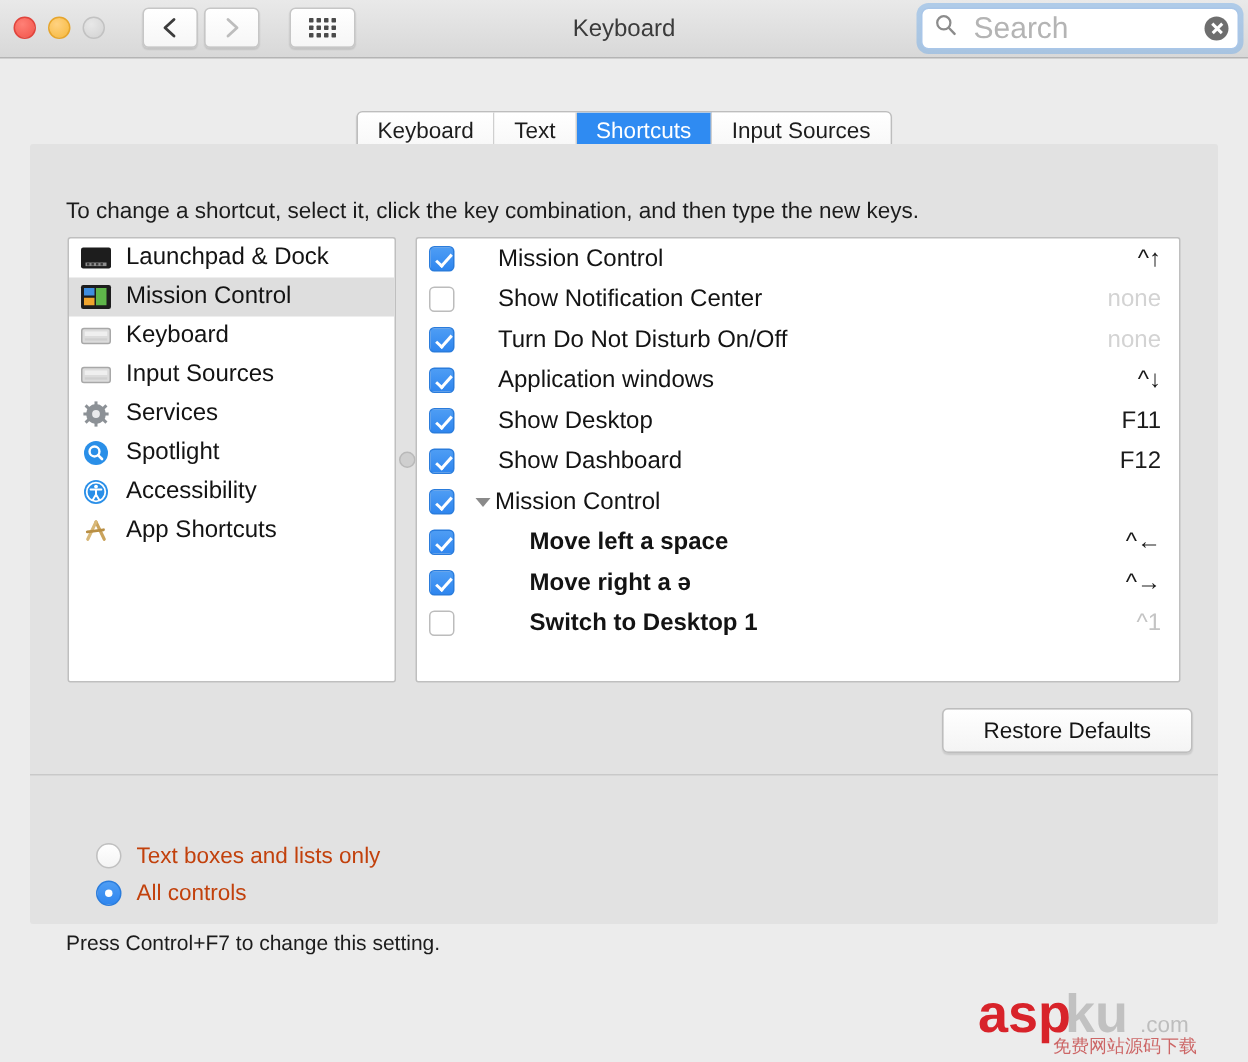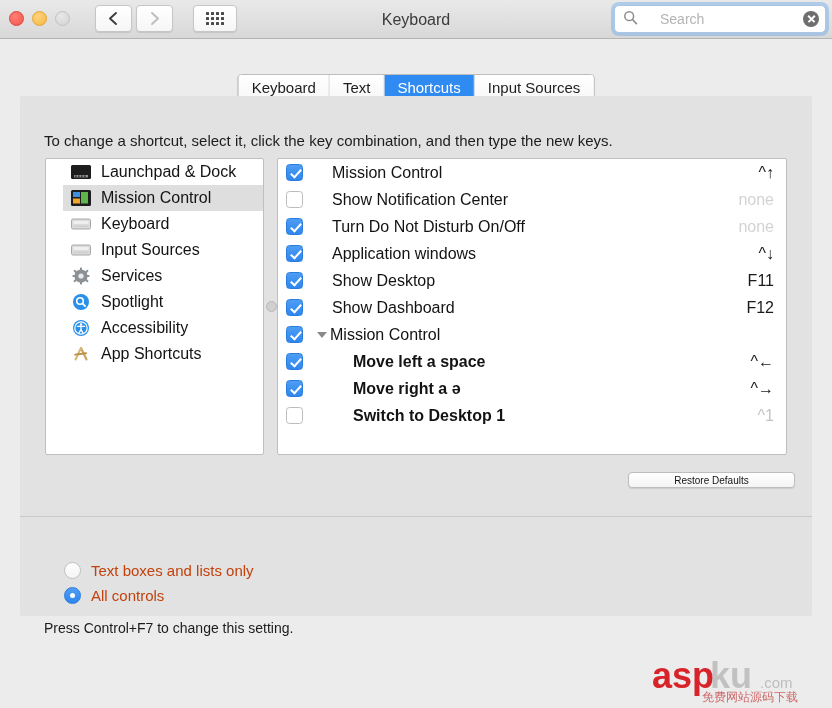--- a/index.html
+++ b/index.html
@@ -56,21 +56,21 @@
     width: 212px; height: 28px;
   }
   .searchfield {
     width: 100%; height: 100%;
     border-radius: 5px;
     background: #ffffff;
     border: 1px solid #a9c6e8;
     box-shadow: 0 0 0 3px rgba(106,168,232,.45);
     display: flex; align-items: center; padding: 0 6px 0 8px;
   }
-  .search-ph { font-size: 14px; color: #b4b4b4; margin-left: 22px; flex: 1; }
+  .search-ph { font-size: 20px; color: #b4b4b4; margin-left: 11px; flex: 1; }
   .clearbtn {
     width: 16px; height: 16px; border-radius: 50%;
     background: #6e6e6e; position: relative; flex: none;
   }
   .clearbtn::before, .clearbtn::after {
     content:""; position:absolute; left: 3.5px; top: 7.3px;
     width: 9px; height: 1.6px; background: #ffffff;
   }
   .clearbtn::before { transform: rotate(45deg); }
   .clearbtn::after  { transform: rotate(-45deg); }
@@ -123,21 +123,21 @@
     display: flex; align-items: center; justify-content: center;
   }
   .splitter .dot {
     width: 11px; height: 11px; border-radius: 50%;
     background: #cfcfcf; border: 1px solid #b9b9b9;
   }
 
   
   .lrow {
     height: 26px; display: flex; align-items: center;
-    padding-left: 7px; font-size: 16px; color: #131313; margin-left: 17px;
+    padding-left: 7px; font-size: 16px; color: #131313;
   }
   .lrow.selected { background: #dedede; }
   .lrow .licon { width: 22px; height: 18px; margin-right: 9px; flex: none; display:block; }
 
   
   .rrow {
     height: 27px; display: flex; align-items: center;
     padding-left: 8px; padding-right: 12px;
     font-size: 16px; color: #131313;
   }
@@ -168,27 +168,27 @@
     border-top: 6px solid #8a8a8a;
     margin-right: 3px;
   }
   .tri.hidden { visibility: hidden; }
   .indent0 { margin-left: 16px; }
   .indent1 { margin-left: 37px; font-weight: bold; }
 
   
   .restorebtn {
     position: absolute; left: 608px; top: 376px;
-    width: 167px; height: 16px;
+    width: 167px; height: 30px;
     border-radius: 4px;
     background: linear-gradient(to bottom,#ffffff,#f4f4f4);
     border: 1px solid #bdbdbd;
     box-shadow: 0 1px 1px rgba(0,0,0,.10);
     display: flex; align-items: center; justify-content: center;
-    font-size: 10px; color: #151515;
+    font-size: 15px; color: #151515;
   }
 
   .hr {
     position: absolute; left: 0; top: 420px; width: 792px; height: 1px;
     background: #c9c9c9;
   }
 
   .fka-label {
     position: absolute; left: 24px; top: 437px;
     font-size: 15px; color: #1c1c1c; white-space: nowrap;

